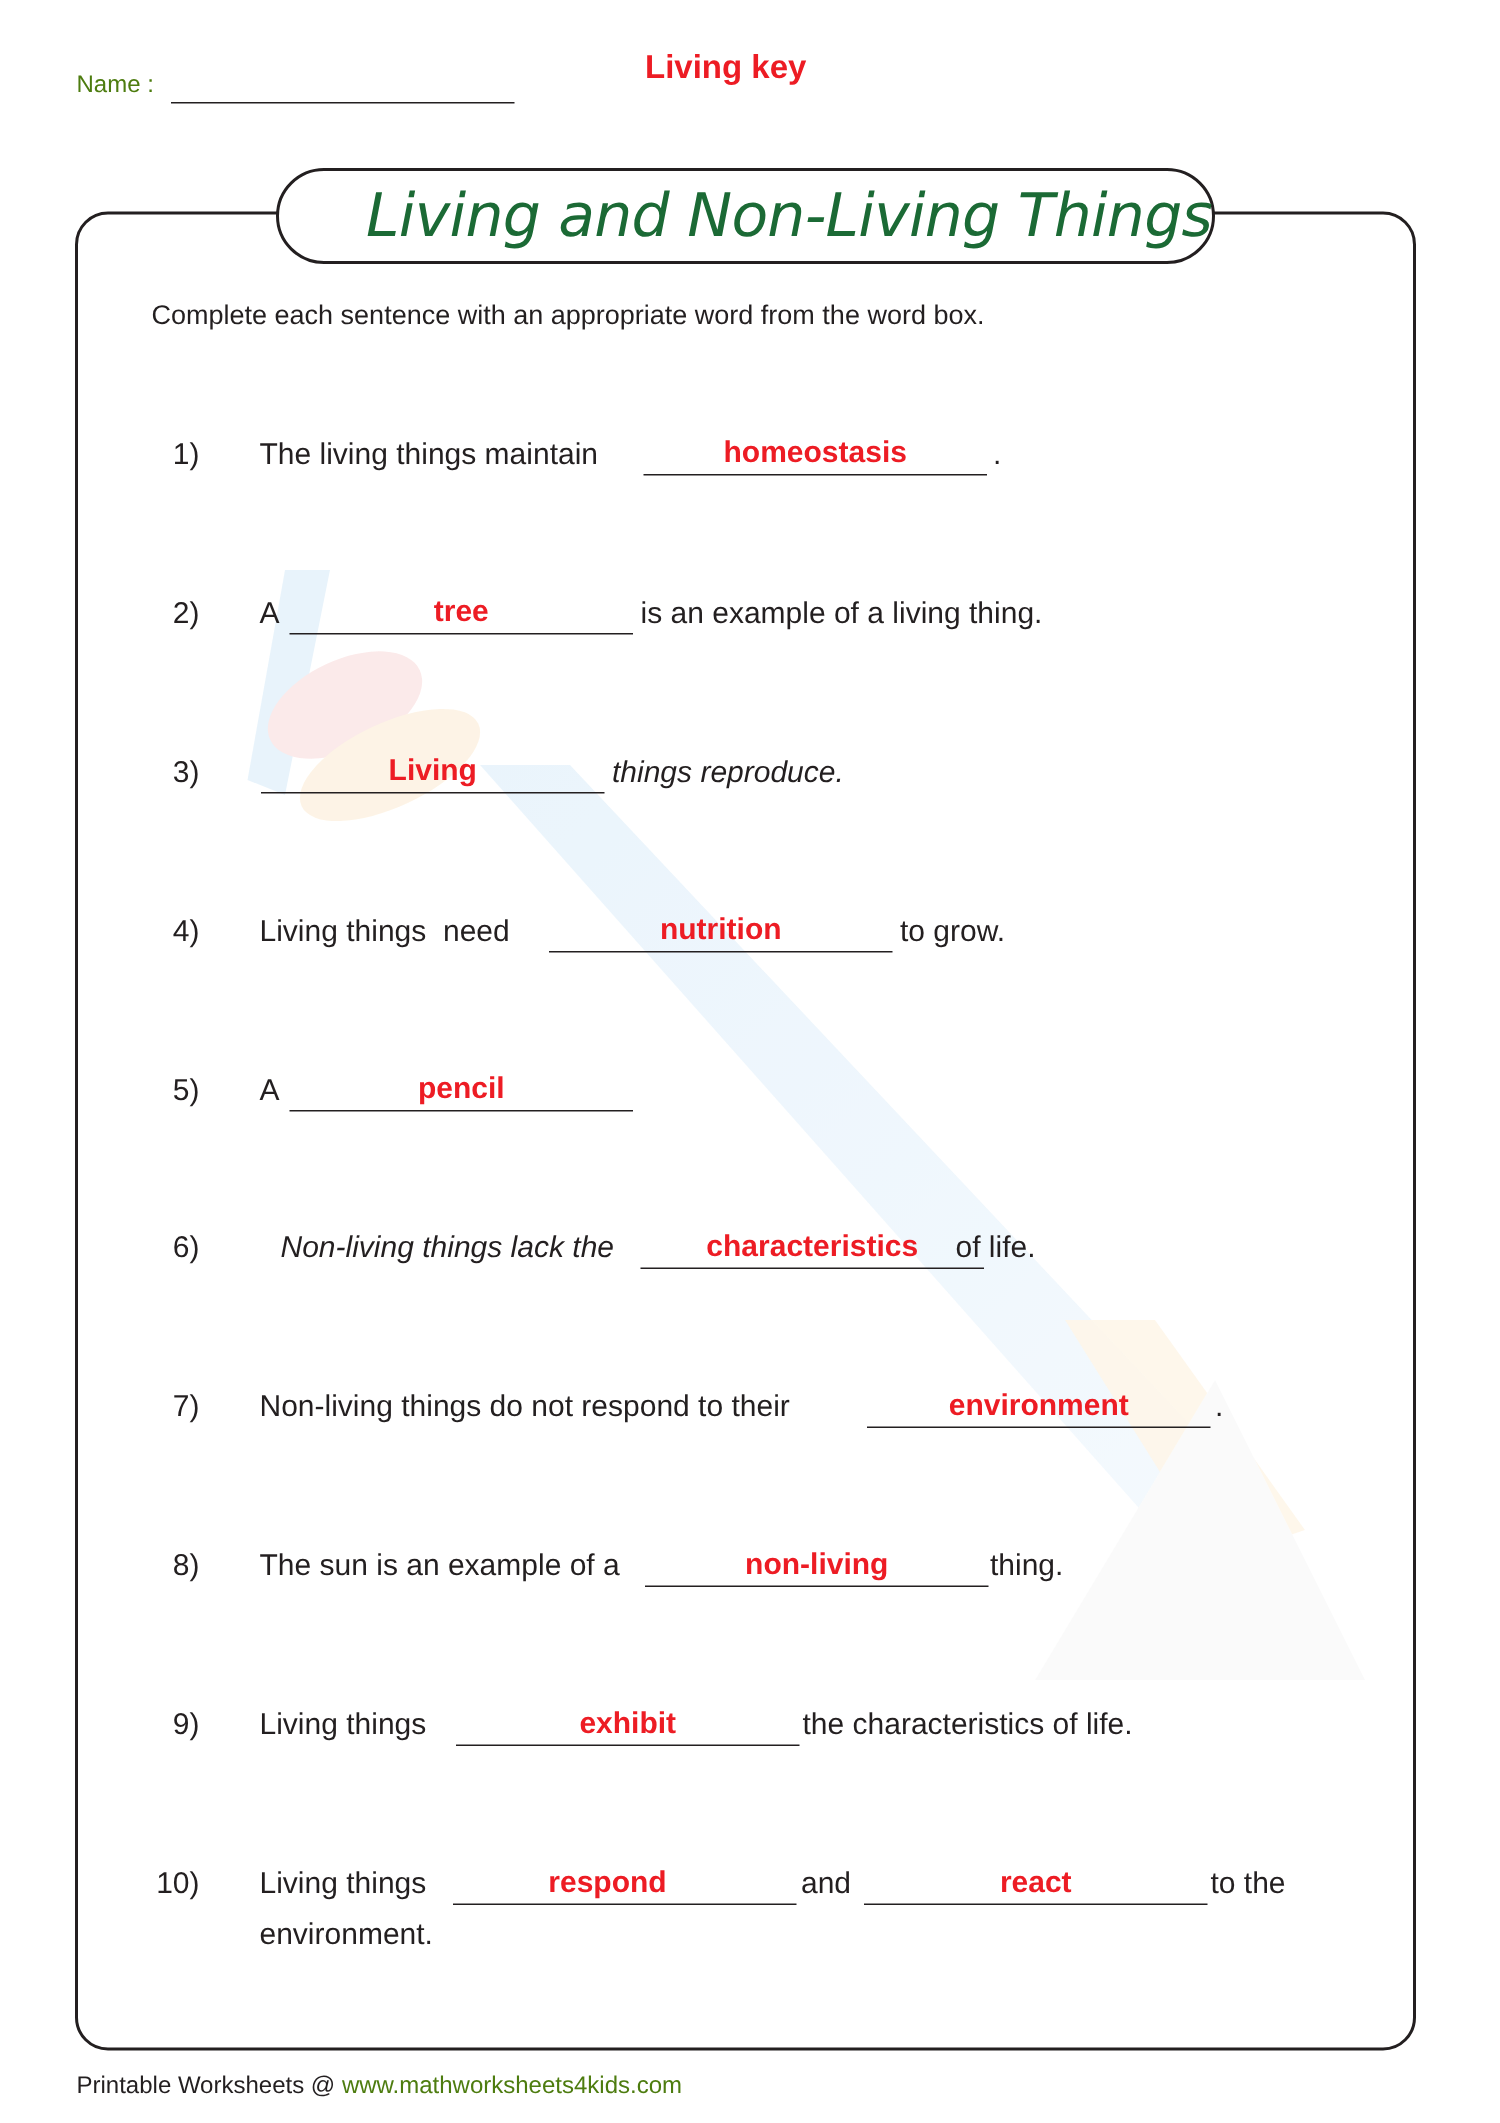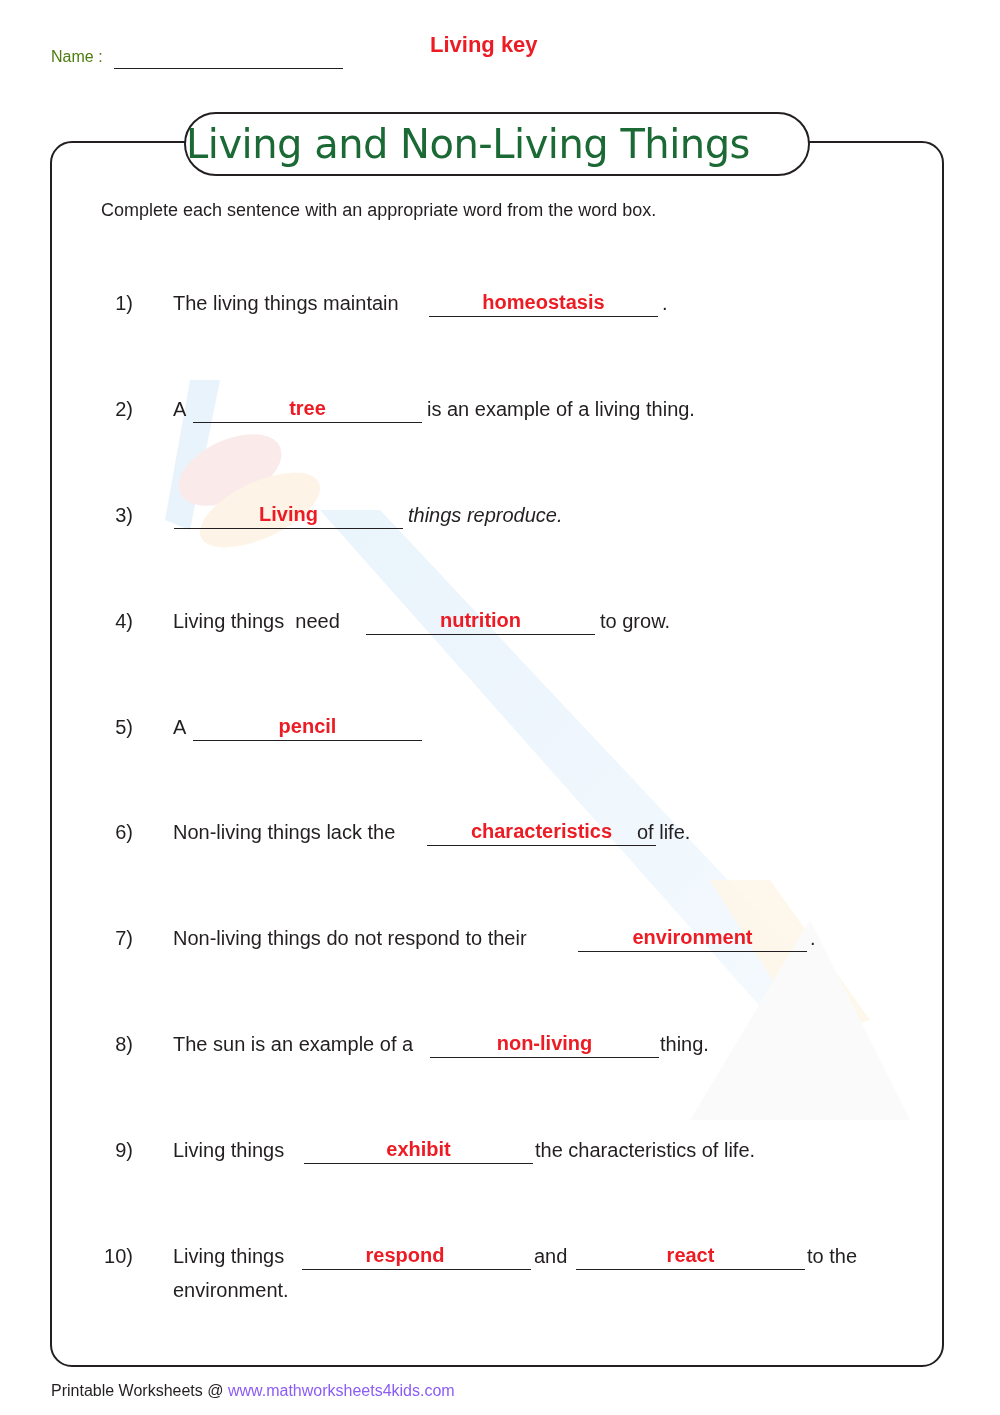--- a/index.html
+++ b/index.html
@@ -53,22 +53,23 @@
       left: 184px;
       top: 112px;
       width: 626px;
       height: 64px;
       background: #ffffff;
       border: 2px solid #231f20;
       border-radius: 34px;
       box-sizing: border-box;
       display: flex;
       align-items: center;
-      justify-content: flex-start;
+      justify-content: flex-end;
       z-index: 2;
+      font-style: italic;
     }
     .title-text {
       font-family: "DejaVu Sans", sans-serif;
       font-size: 40px;
       color: #1b6a35;
       letter-spacing: -0.5px;
       white-space: nowrap;
     }
     .instructions {
       position: absolute;
@@ -132,21 +133,21 @@
     }
     .footer {
       position: absolute;
       left: 51px;
       top: 1382px;
       font-size: 16px;
       color: #231f20;
       white-space: nowrap;
     }
     .footer-link {
-      color: #8b5cf6;
+      color: #4d7c0f;
       text-decoration: none;
     }
   </style>
 </head>
 <body>
 
 <div class="name-label">Name :</div>
 <div class="name-line"></div>
 <div class="answer-key">Living key</div>
 
@@ -205,21 +206,21 @@
 
 <div class="q-row" style="top:716px;">
   <span class="q-num">5)</span>
   <span class="txt" style="left:173px;">A</span>
   <span class="blank" style="left:193px; width:229px;"></span>
   <span class="ans" style="left:193px; width:229px;">pencil</span>
 </div>
 
 <div class="q-row" style="top:821px;">
   <span class="q-num">6)</span>
-  <span class="txt" style="left:173px;">Non-living things lack the</span>
+  <span class="txt" style="left:187px;font-style:italic;">Non-living things lack the</span>
   <span class="blank" style="left:427px; width:229px;"></span>
   <span class="ans" style="left:427px; width:229px;">characteristics</span>
   <span class="txt" style="left:637px;">of life.</span>
 </div>
 
 <div class="q-row" style="top:927px;">
   <span class="q-num">7)</span>
   <span class="txt" style="left:173px;">Non-living things do not respond to their</span>
   <span class="blank" style="left:578px; width:229px;"></span>
   <span class="ans" style="left:578px; width:229px;">environment</span>

